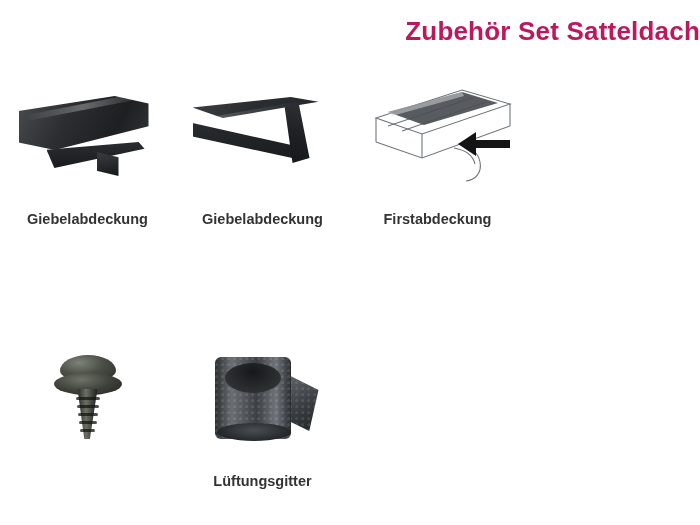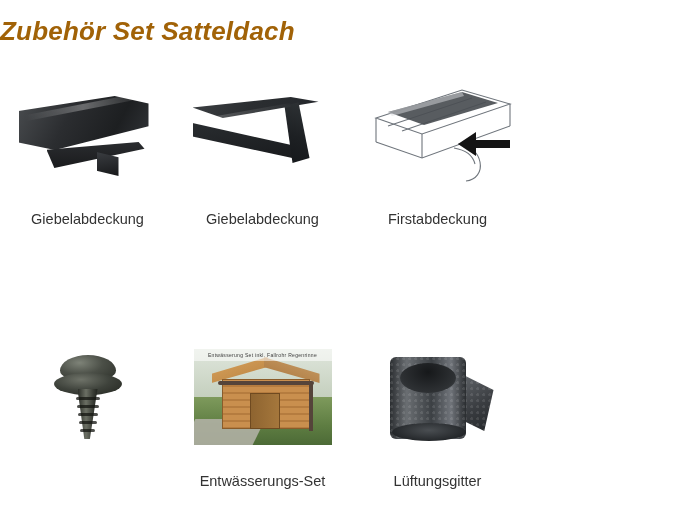--- a/index.html
+++ b/index.html
@@ -17,32 +17,32 @@
     position: relative;
     width: 700px;
     height: 525px;
     background: #ffffff;
   }
   .title {
     position: absolute;
     top: 16px;
     left: 0;
     width: 700px;
-    text-align: left;
+    text-align: right;
     font-size: 26px;
     font-weight: bold;
-    color: #a16207;
+    color: #be185d;
     letter-spacing: 0.2px;
-    font-style: italic;
   }
   .grid {
     position: absolute;
     top: 74px;
     left: 0;
     width: 700px;
+    font-weight: bold;
   }
   .row {
     display: flex;
     width: 700px;
     height: 190px;
   }
   .row.second {
     margin-top: 72px;
   }
   .cell {
@@ -505,37 +505,20 @@
             <div class="shaft"></div>
             <div class="thread" style="top:48px;"></div>
             <div class="thread" style="top:56px; left:25px; width:22px;"></div>
             <div class="thread" style="top:64px; left:26px; width:20px;"></div>
             <div class="thread" style="top:72px; left:27px; width:18px;"></div>
             <div class="thread" style="top:80px; left:28px; width:15px;"></div>
           </div>
         </div>
       </div>
 
-      <div class="cell">
-        <div class="art">
-          <div class="shedphoto">
-            <div class="sky"></div>
-            <div class="lawn"></div>
-            <div class="path"></div>
-            <div class="roofL"></div>
-            <div class="roofR"></div>
-            <div class="wall"></div>
-            <div class="gutter"></div>
-            <div class="downpipe"></div>
-            <div class="door"></div>
-            <div class="banner">Entwässerung Set inkl. Fallrohr Regenrinne</div>
-          </div>
-        </div>
-        <div class="caption">Entwässerungs-Set</div>
-      </div>
 
 
       <div class="cell">
         <div class="art">
           <div class="vent">
             <div class="tail"></div>
             <div class="roll"></div>
             <div class="base"></div>
             <div class="inner"></div>
           </div>

